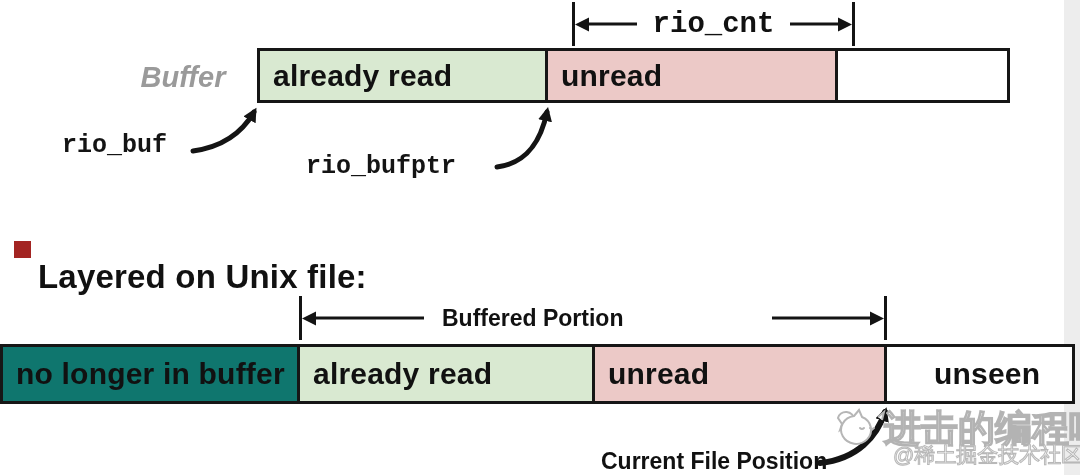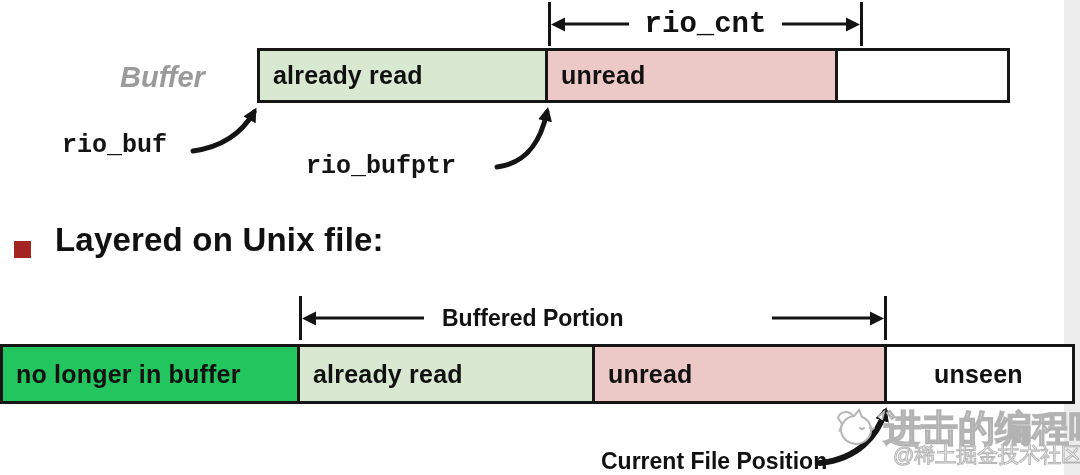--- a/index.html
+++ b/index.html
@@ -6,21 +6,21 @@
   .canvas {
     position:relative; width:1080px; height:475px; background:#ffffff;
     overflow:hidden; font-family:"Liberation Sans", sans-serif; color:#111;
   }
   .edge-shade { position:absolute; right:0; top:0; width:16px; height:100%; background:#ededed; }
 
   
   .bar { position:absolute; display:flex; border:3px solid #161616; box-sizing:border-box; background:#fff; }
   .bar .seg { display:flex; align-items:center; box-sizing:border-box; height:100%; }
   .bar .seg.divided { border-right:3px solid #161616; }
-  .seg-label { font-weight:bold; font-size:25px; padding-left:13px; white-space:nowrap; letter-spacing:0.2px; }
+  .seg-label { font-weight:bold; font-size:30px; padding-left:13px; white-space:nowrap; letter-spacing:0.2px; }
 
   #top-bar { left:257px; top:48px; width:753px; height:55px; }
   #top-seg-read   { width:288px; }
   #top-seg-unread { width:290px; }
   #top-seg-empty  { flex:1; }
 
   #bottom-bar { left:0px; top:344px; width:1075px; height:60px; }
   #bot-seg-gone   { width:297px; }
   #bot-seg-read   { width:295px; }
   #bot-seg-unread { width:292px; }
@@ -33,42 +33,42 @@
   .measure .tick.right { right:0; }
   .measure .row { position:absolute; left:3px; right:3px; top:50%; transform:translateY(-50%);
                   display:flex; align-items:center; }
   .aline { height:3px; background:#141414; }
   .aline.grow { flex:1; }
   .ah { width:0; height:0; border-top:7px solid transparent; border-bottom:7px solid transparent; }
   .ah.left  { border-right:14px solid #141414; }
   .ah.right { border-left:14px solid #141414; }
   .measure .mlabel { white-space:nowrap; }
 
-  #rio-cnt-measure { left:548px; top:2px; width:315px; height:44px;text-decoration:underline; }
+  #rio-cnt-measure { left:572px; top:2px; width:283px; height:44px;text-decoration:underline; }
   #rio-cnt-measure .mlabel {
     font-family:"Liberation Mono", monospace; font-weight:bold; font-size:29px; padding:0 16px;
   }
 
   #buffered-measure { left:299px; top:296px; width:588px; height:44px; }
   #buffered-measure .mlabel { font-weight:bold; font-size:23px; padding:0 18px; }
   #buffered-measure .fixL { width:108px; }
   #buffered-measure .fixR { width:98px; }
   #buffered-measure .spacer { flex:1; }
 
   
   .flabel { position:absolute; white-space:nowrap; }
-  #buffer-label { left:120px; top:61px; width:126px; text-align:left;
+  #buffer-label { left:120px; top:61px; width:126px; text-align:center;
                   font-style:italic; font-weight:bold; font-size:29px; color:#9a9a9a; }
   .mono-label { font-family:"Liberation Mono", monospace; font-weight:bold; font-size:25px; color:#141414; }
   #rio-buf-label    { left:62px;  top:131px; }
   #rio-bufptr-label { left:306px; top:152px; }
   #cfp-label { left:601px; top:448px; font-weight:bold; font-size:23px; }
 
   
-  #heading { position:absolute; left:14px; top:221px; display:flex; align-items:flex-start; }
+  #heading { position:absolute; left:14px; top:221px; display:flex; align-items:flex-start;flex-direction:column; }
   #heading .bullet { width:17px; height:17px; margin-top:20px; }
   #heading .htext { margin-left:24px; font-weight:bold; font-size:33px; letter-spacing:0.2px; }
 
   
   #arrow-overlay { position:absolute; left:0; top:0; width:1080px; height:475px; pointer-events:none; }
 
   
   .wm-text { position:absolute; color:#fefefe; -webkit-text-stroke:1.3px #b3b3b3;
              text-shadow:0 0 1px #c9c9c9; white-space:nowrap; }
   #wm-title { left:884px; top:404px; font-size:37px; font-weight:bold; }
@@ -122,21 +122,21 @@
       <div class="ah left"></div>
       <div class="aline fixL"></div>
       <div class="mlabel">Buffered Portion</div>
       <div class="spacer"></div>
       <div class="aline fixR"></div>
       <div class="ah right"></div>
     </div>
   </div>
 
   <div class="bar" id="bottom-bar">
-    <div class="seg divided" id="bot-seg-gone" style="background-color: #22c55e; text-align: center;">
+    <div class="seg divided" id="bot-seg-gone" style="background-color: #0f766e; text-align: center;">
       <span class="seg-label">no longer in buffer</span>
     </div>
     <div class="seg divided" id="bot-seg-read" style="background-color: rgb(217, 233, 209);">
       <span class="seg-label">already read</span>
     </div>
     <div class="seg divided" id="bot-seg-unread" style="background-color: rgb(236, 201, 199);">
       <span class="seg-label">unread</span>
     </div>
     <div class="seg" id="bot-seg-unseen" style="background-color: rgb(255, 255, 255);">
       <span class="seg-label">unseen</span>

